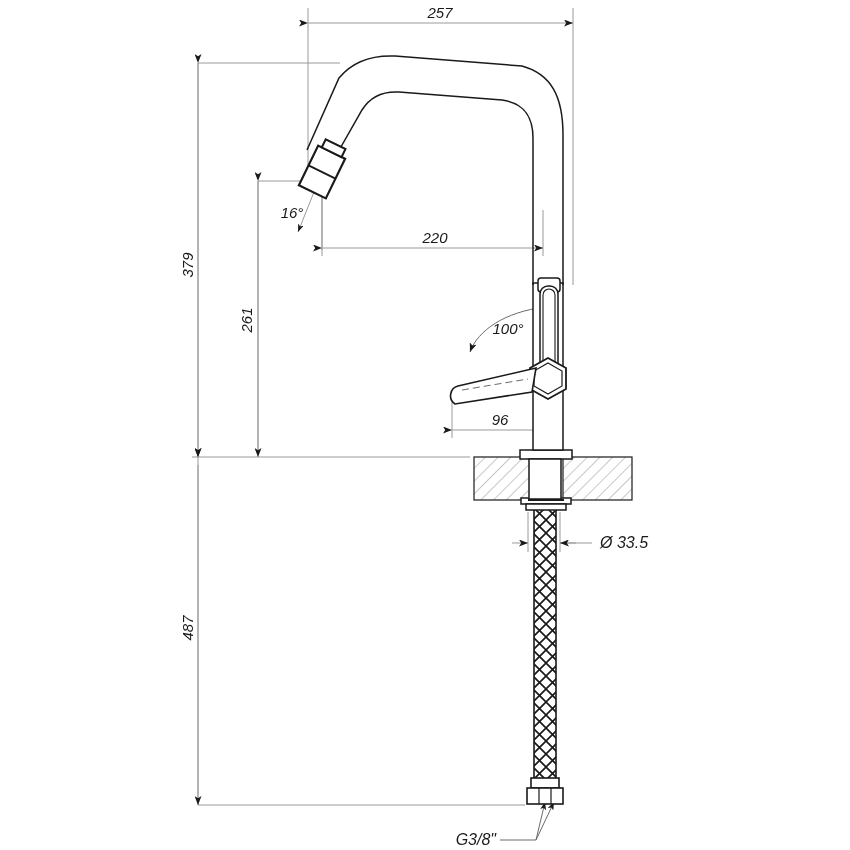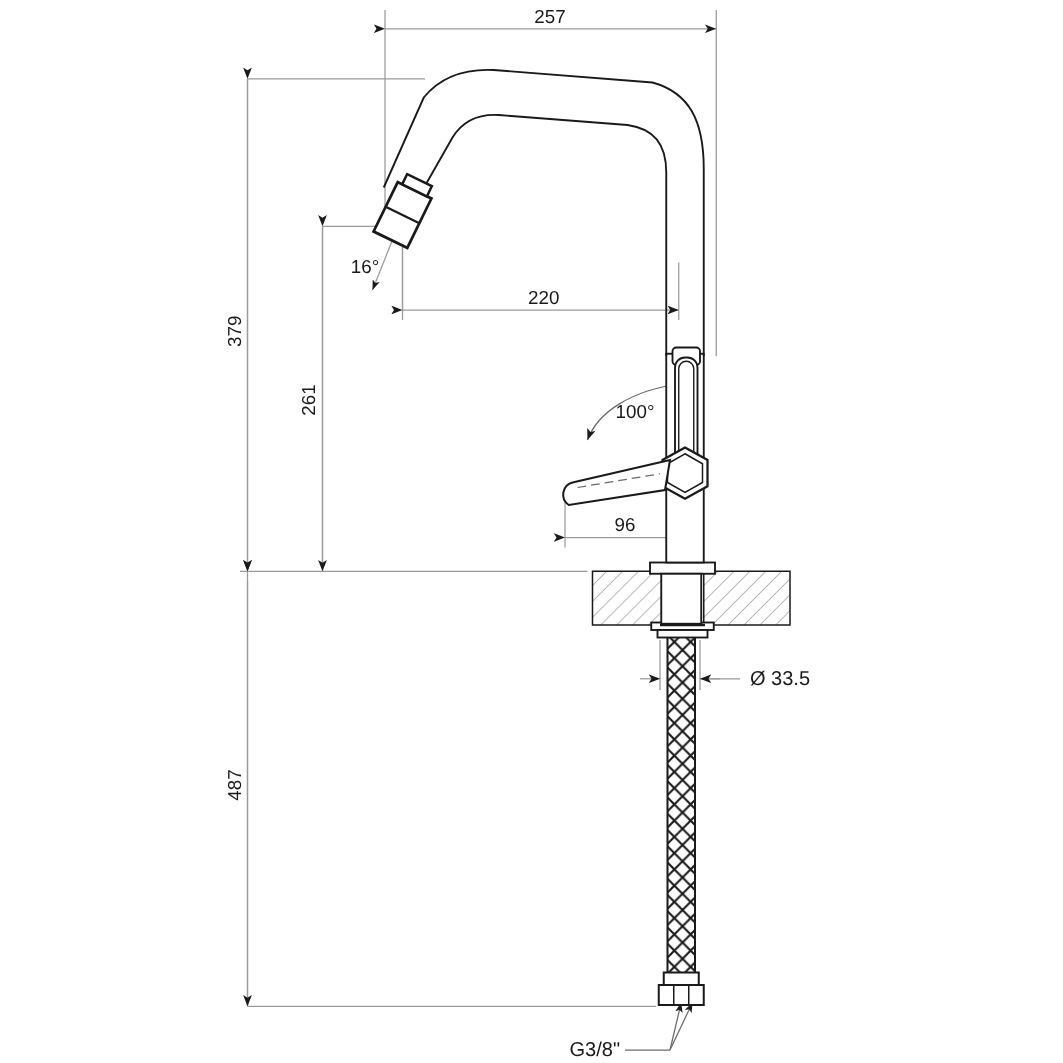--- a/index.html
+++ b/index.html
@@ -12,20 +12,21 @@
     width: 850px;
     height: 850px;
     overflow: hidden;
     font-family: "Liberation Sans", sans-serif;
   }
   #drawing-root {
     position: relative;
     width: 850px;
     height: 760px;
     background: #ffffff;
+    font-style: italic;
   }
   svg#drawing {
     display: block;
     width: 850px;
     height: 850px;
   }
   .dim-text {
     font-family: "Liberation Sans", sans-serif;
     font-size: 15px;
     fill: #1a1a1a;

